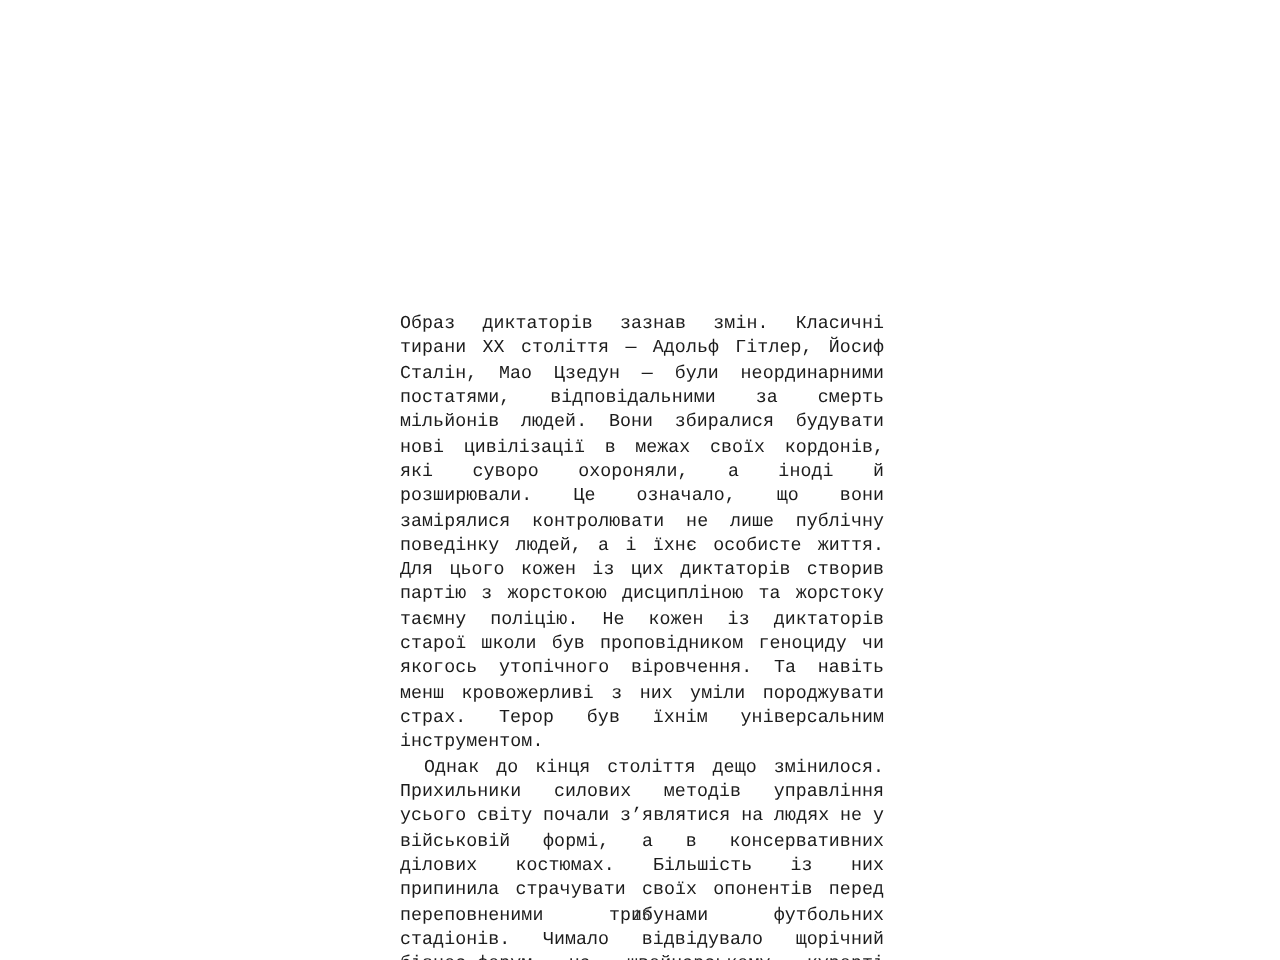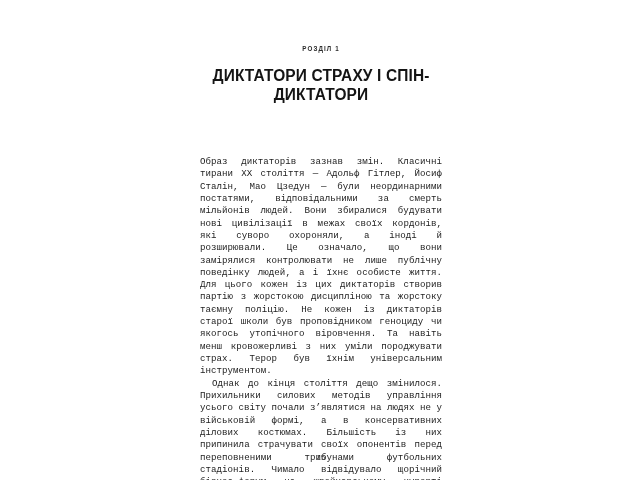--- a/index.html
+++ b/index.html
@@ -96,24 +96,20 @@
     font-weight: normal;
     color: #3a3a3a;
     letter-spacing: 0.3px;
   }
 </style>
 </head>
 <body>
 
 <div class="page">
 
-  <div class="chapter-head">
-    <div class="chapter-eyebrow">РОЗДІЛ 1</div>
-    <h1 class="chapter-title">ДИКТАТОРИ СТРАХУ І СПІН-ДИКТАТОРИ</h1>
-  </div>
 
   <div class="body-copy">
     <p>Образ диктаторів зазнав змін. Класичні тирани XX століття — Адольф Гітлер, Йосиф Сталін, Мао Цзедун — були неординарними постатями, відповідальними за смерть мільйонів людей. Вони збиралися будувати нові цивілізації в межах своїх кордонів, які суворо охороняли, а іноді й розширювали. Це означало, що вони замірялися контролювати не лише публічну поведінку людей, а і їхнє особисте життя. Для цього кожен із цих диктаторів створив партію з жорстокою дисципліною та жорстоку таємну поліцію. Не кожен із диктаторів старої школи був проповідником геноциду чи якогось утопічного віровчення. Та навіть менш кровожерливі з них уміли породжувати страх. Терор був їхнім універсальним інструментом.</p>
     <p>Однак до кінця століття дещо змінилося. Прихильники силових методів управління усього світу почали з’являтися на людях не у військовій формі, а в консервативних ділових костюмах. Більшість із них припинила страчувати своїх опонентів перед переповненими трибунами футбольних стадіонів. Чимало відвідувало щорічний бізнес-форум на швейцарському курорті Давос, аби поспілкуватися зі світовою елітою. Ці диктатори нового типу винаймали соціологів і політичних консультантів, влаштовували для громадян ток-шоу</p>
   </div>
 
   <div class="folio">15</div>
 
 </div>
 

